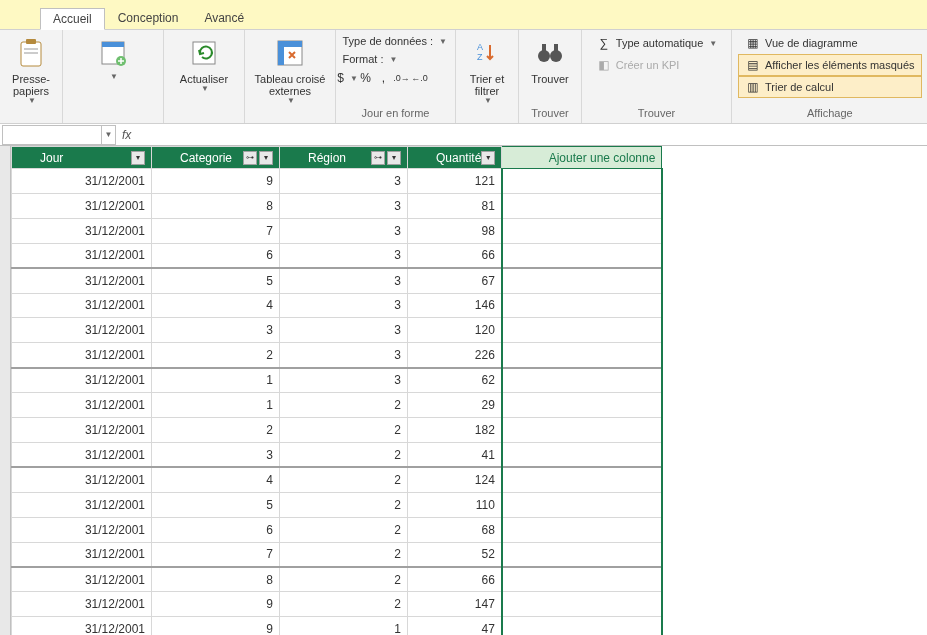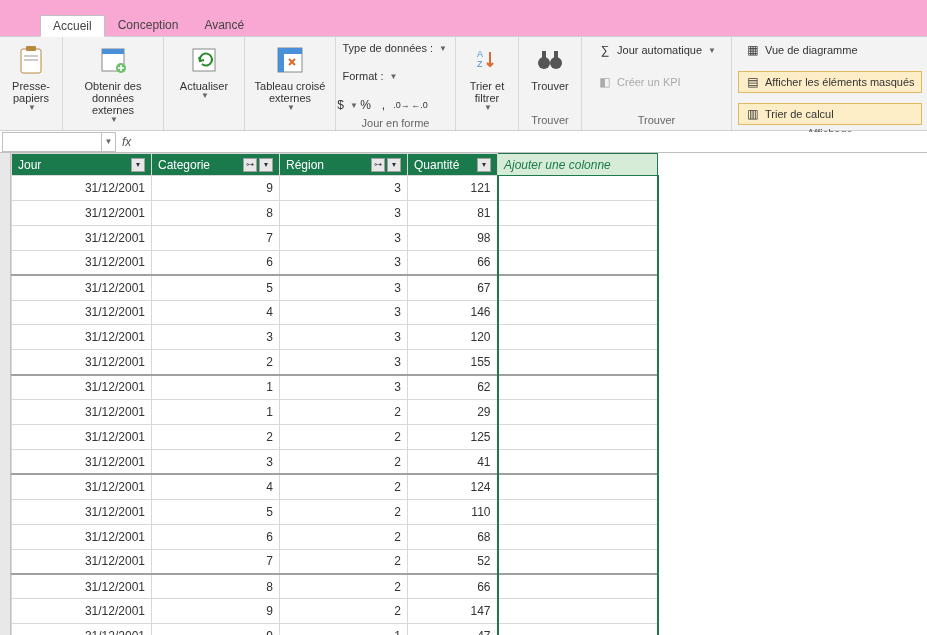--- a/index.html
+++ b/index.html
@@ -1,53 +1,53 @@
 <!DOCTYPE html>
 <html><head>
 <meta charset="utf-8">
 <style>
 * { box-sizing: border-box; margin: 0; padding: 0; font-family: "Segoe UI", Tahoma, sans-serif; }
 body { background: #f9f9f9; width: 927px; height: 635px; overflow: hidden; font-size: 12px; color: #333; }
 
 
-.tabs { display: flex; background: #f9a8d4; border-bottom: 1px solid #d0d0d0; height: 37px; align-items: flex-end; padding-left: 40px; }
+.tabs { display: flex; background: #fef9c3; border-bottom: 1px solid #d0d0d0; height: 30px; align-items: flex-end; padding-left: 40px; }
 .tab { padding: 3px 12px; font-size: 12px; color: #444; cursor: pointer; border: 1px solid transparent; }
 .tab.active { background: #fff; border: 1px solid #c0c0c0; border-bottom: 1px solid #fff; position: relative; top: 1px; }
 
 
 .ribbon { display: flex; background: #f3f3f3; border-bottom: 1px solid #d0d0d0; height: 94px; }
 .group { display: flex; flex-direction: column; align-items: center; border-right: 1px solid #d8d8d8; padding: 2px 6px; }
 .group-body { display: flex; align-items: flex-start; flex: 1; gap: 4px; }
 .group-label { font-size: 11px; color: #666; padding: 2px 0; }
 .big-btn { display: flex; flex-direction: column; align-items: center; justify-content: flex-start; width: 68px; padding: 4px 2px; text-align: center; font-size: 11px; line-height: 1.1; cursor: pointer; border: 1px solid transparent; }
 .big-btn.narrow { width: 50px; }
 .icon-box { width: 32px; height: 32px; display: flex; align-items: center; justify-content: center; margin-bottom: 4px; }
-.vstack { display: flex; flex-direction: column; gap: 10px; justify-content: center; }
+.vstack { display: flex; flex-direction: column; gap: 0; justify-content: center; }
 .small-btn { display: flex; align-items: center; gap: 4px; padding: 2px 6px; font-size: 11px; cursor: pointer; border: 1px solid transparent; white-space: nowrap; }
 .small-btn.pressed { background: #fdeec8; border-color: #e0b860; }
 .smicon { width: 16px; height: 16px; display: flex; align-items: center; justify-content: center; font-size: 12px; }
 .dd { font-size: 8px; color: #666; margin-left: 2px; }
 
 
 .fbar-row { display: flex; align-items: center; height: 22px; border-bottom: 1px solid #c0c0c0; background: #fff; }
 .name-box { width: 100px; height: 20px; border: 1px solid #c0c0c0; margin-left: 2px; background: #fff; display: flex; align-items: center; padding: 0 4px; font-size: 11px; }
 .name-dd { width: 14px; height: 20px; border: 1px solid #c0c0c0; border-left: none; display: flex; align-items: center; justify-content: center; font-size: 8px; color: #666; }
 .fx { font-style: italic; font-size: 12px; margin: 0 6px; color: #555; }
 .formula-in { flex: 1; height: 20px; border: none; outline: none; font-size: 12px; padding: 0 4px; }
 
 
 .grid-wrap { display: flex; height: calc(635px - 22px - 94px - 22px); background: #fff; }
 .rownums { width: 11px; background: #e8e8e8; border-right: 1px solid #c0c0c0; }
 table { border-collapse: collapse; table-layout: fixed; }
 th, td { border: 1px solid #d8d8d8; height: 22px; font-size: 12px; padding: 0 6px; overflow: hidden; white-space: nowrap; }
 th { background: #1a7a4c; color: #fff; font-weight: normal; text-align: left; position: relative; }
-.th-flex { display: flex; align-items: center; justify-content: space-between; height: 100%; }
+.th-flex { display: flex; align-items: center; justify-content: space-between; height: 100%; margin-left: 22px; }
 .th-icons { display: flex; gap: 2px; }
 .hicon { width: 14px; height: 14px; background: #e8e8e8; border: 1px solid #a0a0a0; display: flex; align-items: center; justify-content: center; font-size: 8px; color: #333; cursor: pointer; }
-th.addcol { background: #d7ecd7; color: #1a7a4c; font-style: italic; border: 1px solid #1a7a4c; }
+th.addcol { background: #d7ecd7; color: #1a7a4c; border: 1px solid #1a7a4c; text-align: right; }
 td.jour { text-align: right; }
 td.num { text-align: right; }
 td.add { border-left: 2px solid #1a7a4c; border-right: 2px solid #1a7a4c; background: #fff; }
 tr.sep td { border-top: 2px solid #a0a0a0; }
 tr.last td { border-bottom: 2px solid #888; }
 tr.last td.add { border-bottom: 2px solid #1a7a4c; }
 .col-jour { width: 140px; } .col-cat { width: 128px; } .col-reg { width: 128px; } .col-qte { width: 90px; } .col-add { width: 160px; }
 </style>
 </head>
 <body>
@@ -83,22 +83,20 @@
     <div class="group-body">
       <div class="big-btn" style="width:88px">
         <div class="icon-box">
           <svg width="30" height="30" viewBox="0 0 30 30">
               <rect x="4" y="4" width="22" height="22" fill="#fff" stroke="#888"></rect>
               <rect x="4" y="4" width="22" height="5" fill="#4a90d9"></rect>
               <circle cx="23" cy="23" r="5" fill="#6fbf6f"></circle>
               <path d="M23 20 v6 M20 23 h6" stroke="#fff" stroke-width="1.5"></path>
             </svg>
         </div>
-        <span style="white-space:pre-line">Obtenir des
-données externes</span>
           <span class="dd">▼</span>
       </div>
     </div>
     <div class="group-label"></div>
   </div>
 
   <div class="group">
     <div class="group-body">
       <div class="big-btn">
         <div class="icon-box">
@@ -190,21 +188,21 @@
       </div>
     </div>
     <div class="group-label">Trouver</div>
   </div>
 
   <div class="group" style="min-width:150px">
     <div class="group-body">
       <div class="vstack">
         <div class="small-btn">
             <span class="smicon">∑</span>
-            <span>Jour automatique</span>
+            <span>Type automatique</span>
             <span class="dd">▼</span>
           </div>
         <div class="small-btn" style="color:#aaa">
             <span class="smicon">◧</span>
             <span>Créer un KPI</span>
           </div>
       </div>
     </div>
     <div class="group-label">Trouver</div>
   </div>
@@ -333,42 +331,42 @@
           <td class="jour">31/12/2001</td>
           <td class="num">3</td>
           <td class="num">3</td>
           <td class="num">120</td>
           <td class="add"></td>
         </tr>
         <tr>
           <td class="jour">31/12/2001</td>
           <td class="num">2</td>
           <td class="num">3</td>
-          <td class="num">155</td>
+          <td class="num">226</td>
           <td class="add"></td>
         </tr>
         <tr class="sep">
           <td class="jour">31/12/2001</td>
           <td class="num">1</td>
           <td class="num">3</td>
           <td class="num">62</td>
           <td class="add"></td>
         </tr>
         <tr>
           <td class="jour">31/12/2001</td>
           <td class="num">1</td>
           <td class="num">2</td>
           <td class="num">29</td>
           <td class="add"></td>
         </tr>
         <tr>
           <td class="jour">31/12/2001</td>
           <td class="num">2</td>
           <td class="num">2</td>
-          <td class="num">125</td>
+          <td class="num">182</td>
           <td class="add"></td>
         </tr>
         <tr>
           <td class="jour">31/12/2001</td>
           <td class="num">3</td>
           <td class="num">2</td>
           <td class="num">41</td>
           <td class="add"></td>
         </tr>
         <tr class="sep">

